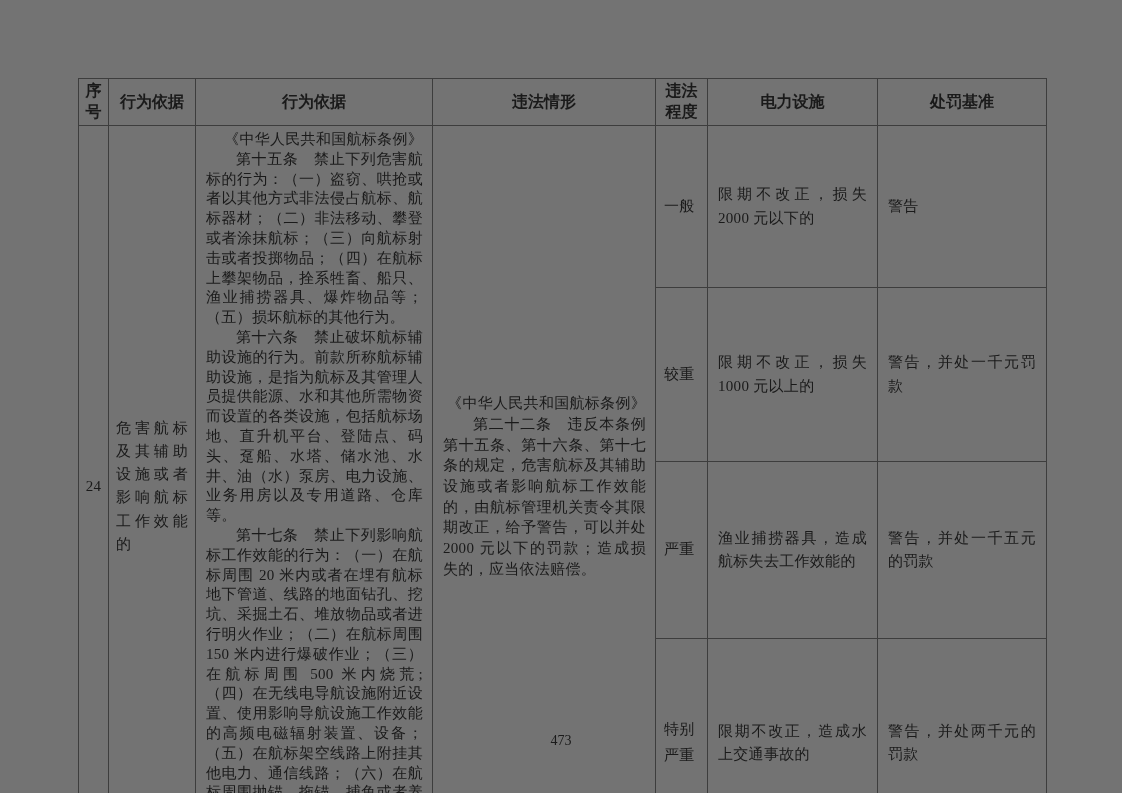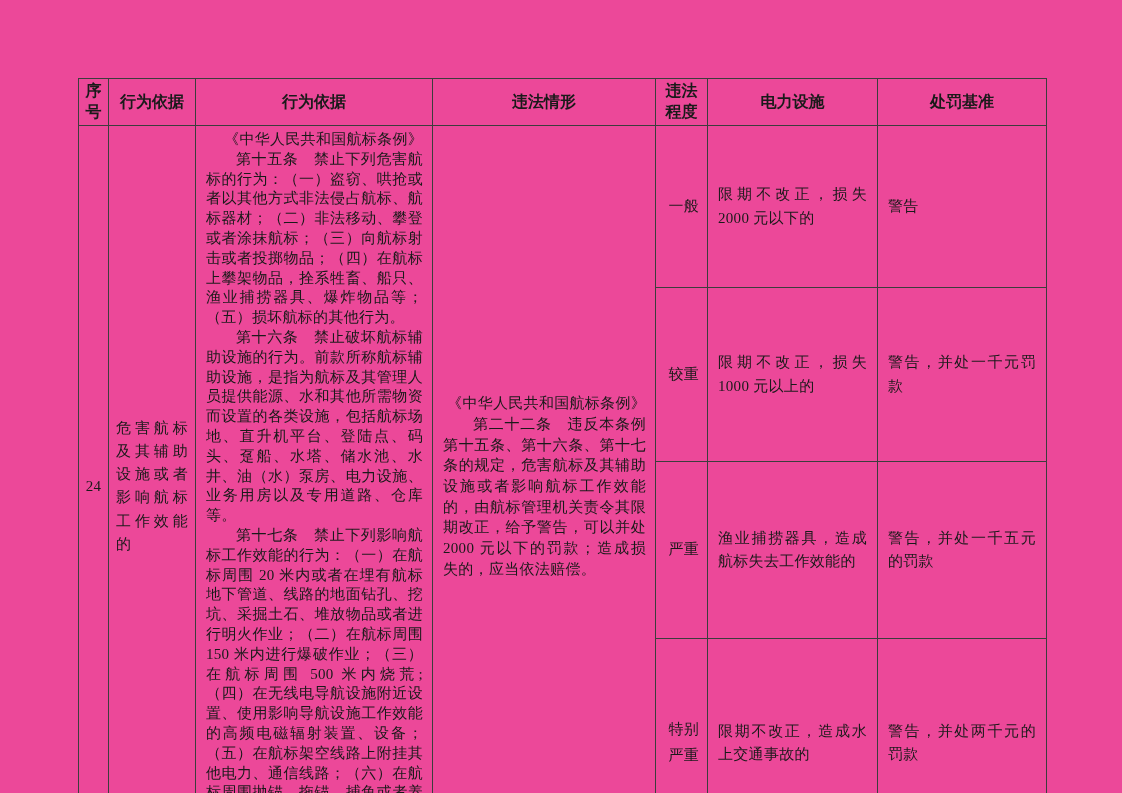--- a/index.html
+++ b/index.html
@@ -5,21 +5,21 @@
   * { margin: 0; padding: 0; box-sizing: border-box; }
   html, body { background: #ffffff; }
   body {
     width: 1122px; height: 793px;
     font-family: "Liberation Serif", "DejaVu Serif", serif;
     color: #1a1a1a;
   }
   .page {
     position: relative;
     width: 1122px; height: 793px;
-    background: #ec4899;
+    background: #737373;
     overflow: hidden;
   }
   table.penalty-table {
     position: absolute;
     left: 78px; top: 78px;
     width: 968px;
     border-collapse: collapse;
     table-layout: fixed;
   }
   th, td { border: 1px solid #3d3d3d; }
@@ -53,21 +53,21 @@
     line-height: 1.32;
   }
   .penalty-basis-cell {
     vertical-align: middle;
     padding: 4px 9px 4px 10px;
     line-height: 1.38;
   }
   p.cell-title { text-align: right; }
   p.para { text-indent: 2em; text-align: justify; }
   .degree-cell {
-    text-align: right;
+    text-align: left;
     vertical-align: middle;
     padding: 2px 8px;
     line-height: 1.7;
   }
   .situation-cell, .standard-cell {
     vertical-align: middle;
     text-align: justify;
     padding: 6px 10px;
     line-height: 1.55;
   }
@@ -135,14 +135,15 @@
         <td class="standard-cell">警告，并处一千五元的罚款</td>
       </tr>
       <tr class="sub-row-4">
         <td class="degree-cell">特别严重</td>
         <td class="situation-cell">限期不改正，造成水上交通事故的</td>
         <td class="standard-cell">警告，并处两千元的罚款</td>
       </tr>
     </tbody>
   </table>
 
+  <div class="page-number">473</div>
 
 </div>
 
 </body></html>

